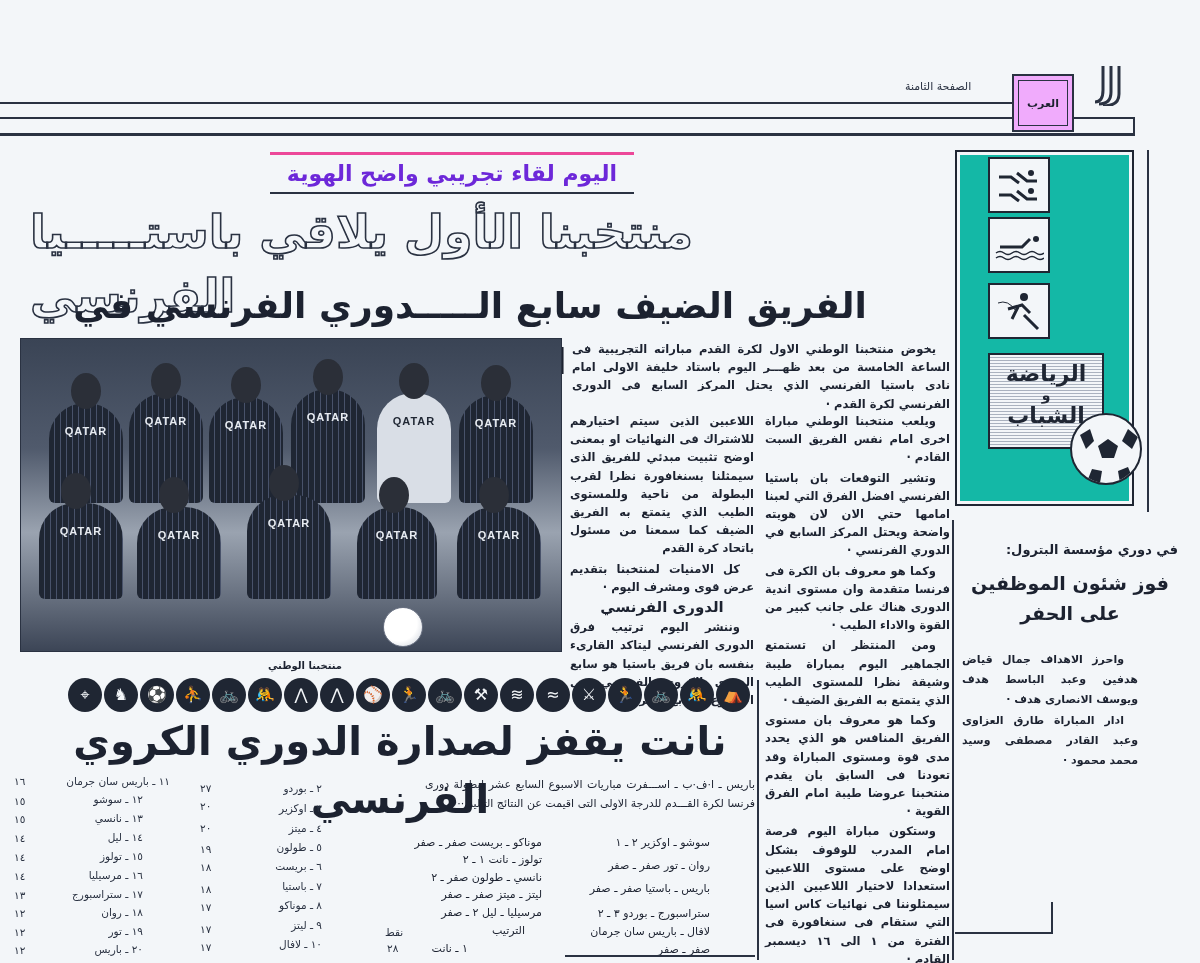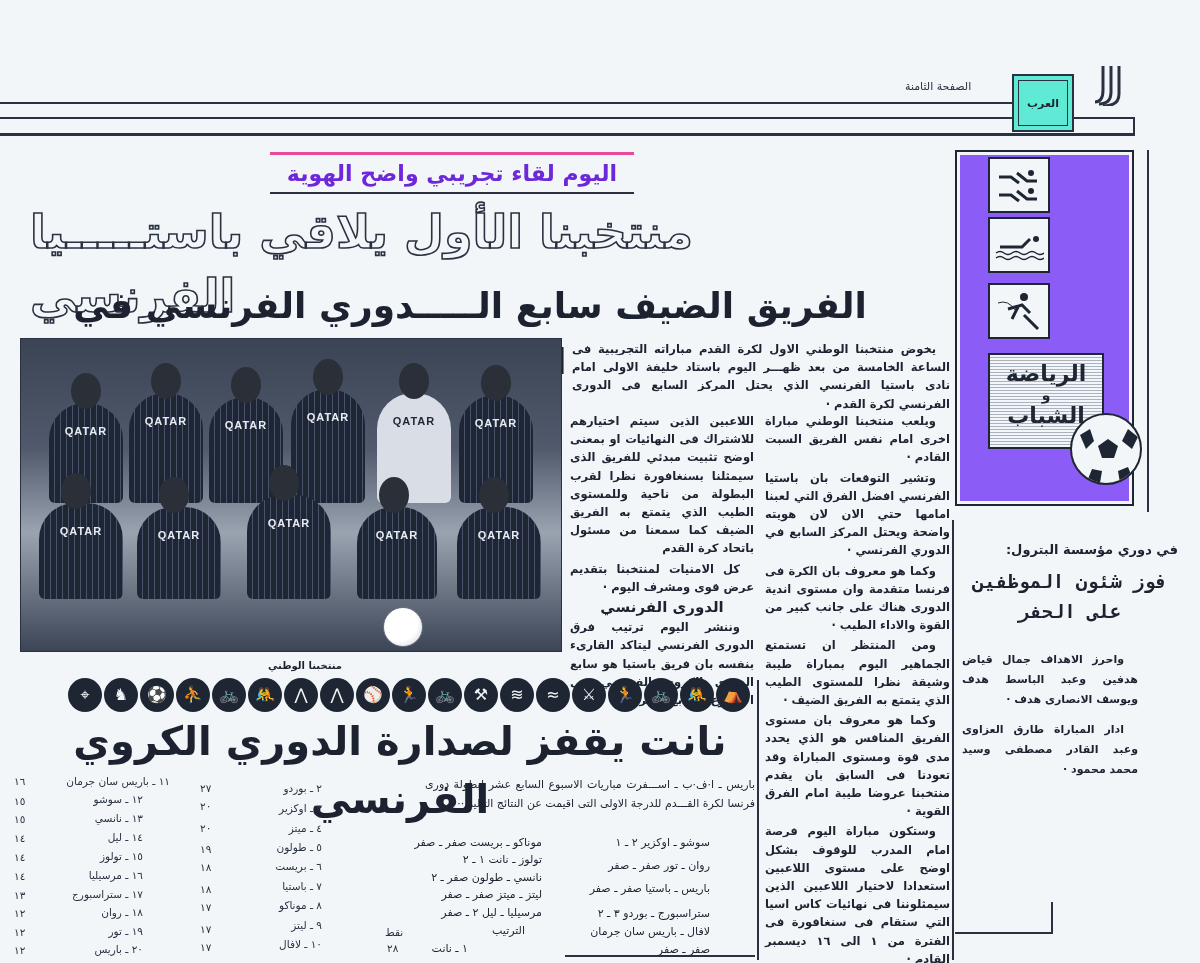--- a/index.html
+++ b/index.html
@@ -12,21 +12,21 @@
   }
 
   
   .rule { position: absolute; background: #2a3242; }
   .page-label {
     position: absolute; left: 905px; top: 80px; width: 95px;
     font-size: 11px; text-align: left; direction: rtl; color: #2a3242;
   }
   .logo-box {
     position: absolute; left: 1012px; top: 74px; width: 62px; height: 58px;
-    border: 2px solid #2a3242; background: #5eead4;
+    border: 2px solid #2a3242; background: #f0abfc;
     display: flex; align-items: center; justify-content: center;
   }
   .logo-box .inner {
     width: 50px; height: 46px; border: 1px solid #2a3242;
     display:flex; align-items:center; justify-content:center;
     font-size: 11px; font-weight: bold; direction: rtl;
   }
   .swoosh { position: absolute; left: 1095px; top: 66px; }
 
   
@@ -86,21 +86,21 @@
   .col-text p { text-indent: 14px; margin-bottom: 2px; }
   .subhead {
     text-align: center; font-size: 15px; font-weight: bold; text-indent: 0 !important;
     margin: 2px 0;
   }
   .col-sep { position:absolute; background:#2a3242; width: 2px; }
 
   
   .banner {
     position: absolute; left: 957px; top: 152px; width: 175px; height: 352px;
-    background: #8b5cf6; border: 3px solid #f3f6f9; outline: 2px solid #1f2633;
+    background: #14b8a6; border: 3px solid #f3f6f9; outline: 2px solid #1f2633;
   }
   .icon-tile {
     position: absolute; left: 28px; width: 62px; height: 56px;
     background: #f3f6f9; border: 2px solid #1f2633;
     display:flex; align-items:center; justify-content:center;
   }
   .banner-title {
     position:absolute; left: 28px; top: 198px; width: 116px; height: 96px;
     background: repeating-linear-gradient(180deg,#f3f6f9 0 2px,#aab2bf 2px 3px);
     border: 2px solid #1f2633;
@@ -113,21 +113,21 @@
     background:#f3f6f9; border:2px solid #1f2633; overflow:hidden;
   }
 
   
   .side-kicker {
     position:absolute; left: 962px; top: 542px; width: 216px;
     direction: rtl; text-align: right; font-size: 13px; font-weight:bold;
   }
   .side-head {
     position:absolute; left: 962px; top: 568px; width: 216px;
-    direction: rtl; text-align:center; font-size: 19px; font-weight:bold; line-height: 30px; font-family: Liberation Mono, monospace;
+    direction: rtl; text-align:center; font-size: 19px; font-weight:bold; line-height: 30px;
   }
 
   
   .pictos {
     position:absolute; left: 66px; top: 678px; width: 684px; height: 36px;
     display:flex; flex-direction: row-reverse; gap: 2px;
   }
   .picto {
     width: 34px; height: 34px; border-radius:50%; background:#1f2633;
     display:flex; align-items:center; justify-content:center;
@@ -280,21 +280,21 @@
   </div>
 </div>
 <div class="rule" style="left:1147px;top:150px;width:2px;height:362px;"></div>
 
 <div class="side-kicker">في دوري مؤسسة البترول:</div>
 <div class="side-head">
   <div>فوز شئون الموظفين</div>
   <div>على الحفر</div>
 </div>
 <div class="col-text" style="left:962px;top:650px;width:176px;font-size:11px;line-height:20px;">
-  <p style="margin-bottom:10px;">واحرز الاهداف جمال قياض هدفين وعبد الباسط هدف ويوسف الانصارى هدف ·</p>
+  <p style="margin-bottom:1px;">واحرز الاهداف جمال قياض هدفين وعبد الباسط هدف ويوسف الانصارى هدف ·</p>
   <p>ادار المباراة طارق العزاوى وعبد القادر مصطفى وسيد محمد محمود ·</p>
 </div>
 <div class="col-sep" style="left:952px;top:520px;height:440px;"></div>
 <div class="rule" style="left:955px;top:932px;width:97px;height:2px;"></div>
 <div class="rule" style="left:1051px;top:902px;width:2px;height:32px;"></div>
 
 <div class="picto-caption">منتخبنا الوطني</div>
 <div class="pictos">
   <div class="picto">⛺</div>
   <div class="picto">🤼</div>

